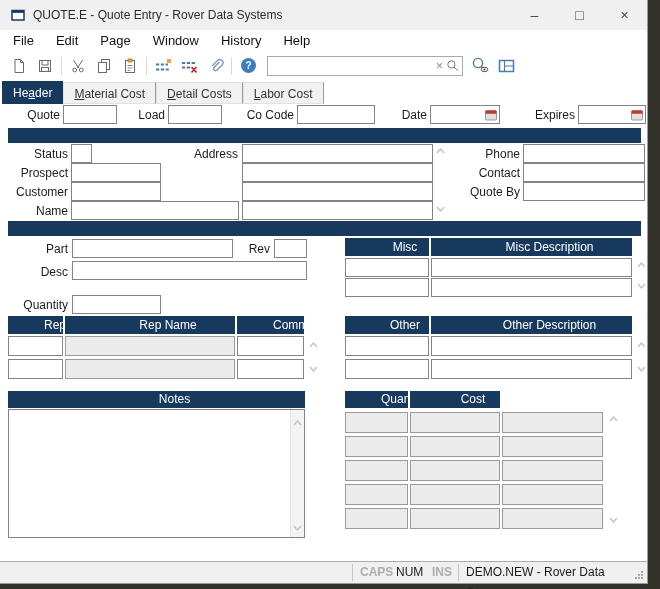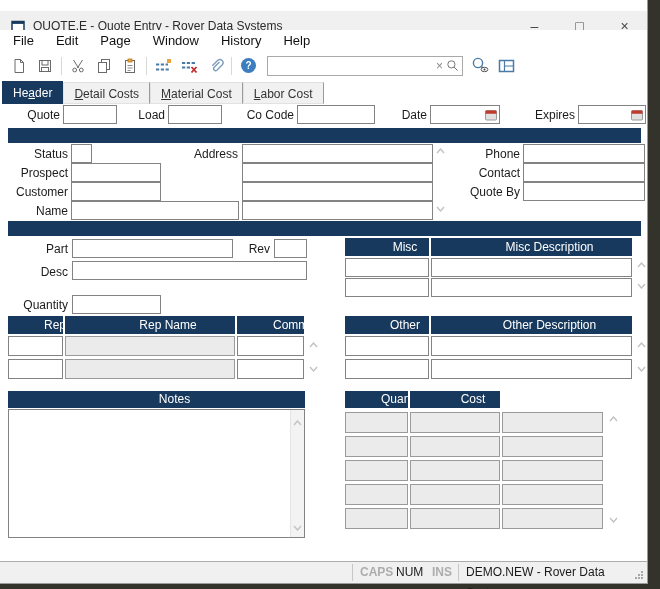--- a/index.html
+++ b/index.html
@@ -4,21 +4,21 @@
 <style>
   * { margin:0; padding:0; box-sizing:border-box; }
   html,body { width:660px; height:589px; overflow:hidden; }
   body { background:#33322b; font-family:"Liberation Sans", sans-serif; position:relative; }
 
   .window { position:absolute; left:0; top:0; width:647px; height:583px; background:#fff;
             box-shadow:0 0 0 1px #9b9b9b; }
 
   
   .titlebar { position:absolute; left:0; top:0; width:100%; height:30px; background:#f0f0f0;
-              display:flex; align-items:center;margin-top:11px; }
+              display:flex; align-items:center; }
   .app-icon { margin-left:11px; width:14px; height:14px; display:flex; align-items:center; }
   .title-text { margin-left:8px; font-size:12px; color:#2b2b2b; white-space:nowrap; }
   .win-btns { position:absolute; right:0; top:0; height:30px; display:flex; }
   .win-btn { width:45px; height:30px; display:flex; align-items:center; justify-content:center;
              font-size:14px; color:#4a4a4a; }
 
   
   .menubar { position:absolute; left:0; top:30px; width:100%; height:22px; background:#fff;
              display:flex; align-items:center; padding-left:2px; }
   .menu-item { padding:0 11px; font-size:13px; color:#111; height:22px; line-height:22px; }
@@ -190,22 +190,22 @@
     <span class="tbtn">
       <svg width="17" height="16" viewBox="0 0 17 16">
           <rect x="1.5" y="2.5" width="14" height="11" fill="none" stroke="#4a7ba6" stroke-width="1.5"></rect>
           <path d="M6.5 2.5v11M6.5 8h9" stroke="#4a7ba6" stroke-width="1.2"></path>
         </svg>
     </span>
   </div>
 
   <div class="tabstrip">
     <span class="tab active">He<u>a</u>der</span>
+    <span class="tab"><u>M</u>aterial Cost</span>
     <span class="tab"><u>D</u>etail Costs</span>
-    <span class="tab"><u>M</u>aterial Cost</span>
     <span class="tab"><u>L</u>abor Cost</span>
   </div>
 
   <span class="lbl" style="left:20px;top:106px;width:40px">Quote</span>
   <input class="inp" style="left: 63px; top: 105px; width: 54px;" value="">
   <span class="lbl" style="left:123px;top:106px;width:42px">Load</span>
   <input class="inp" style="left: 168px; top: 105px; width: 54px;" value="">
   <span class="lbl" style="left:233px;top:106px;width:61px">Co Code</span>
   <input class="inp" style="left: 297px; top: 105px; width: 78px;" value="">
   <span class="lbl" style="left:378px;top:106px;width:49px">Date</span>

